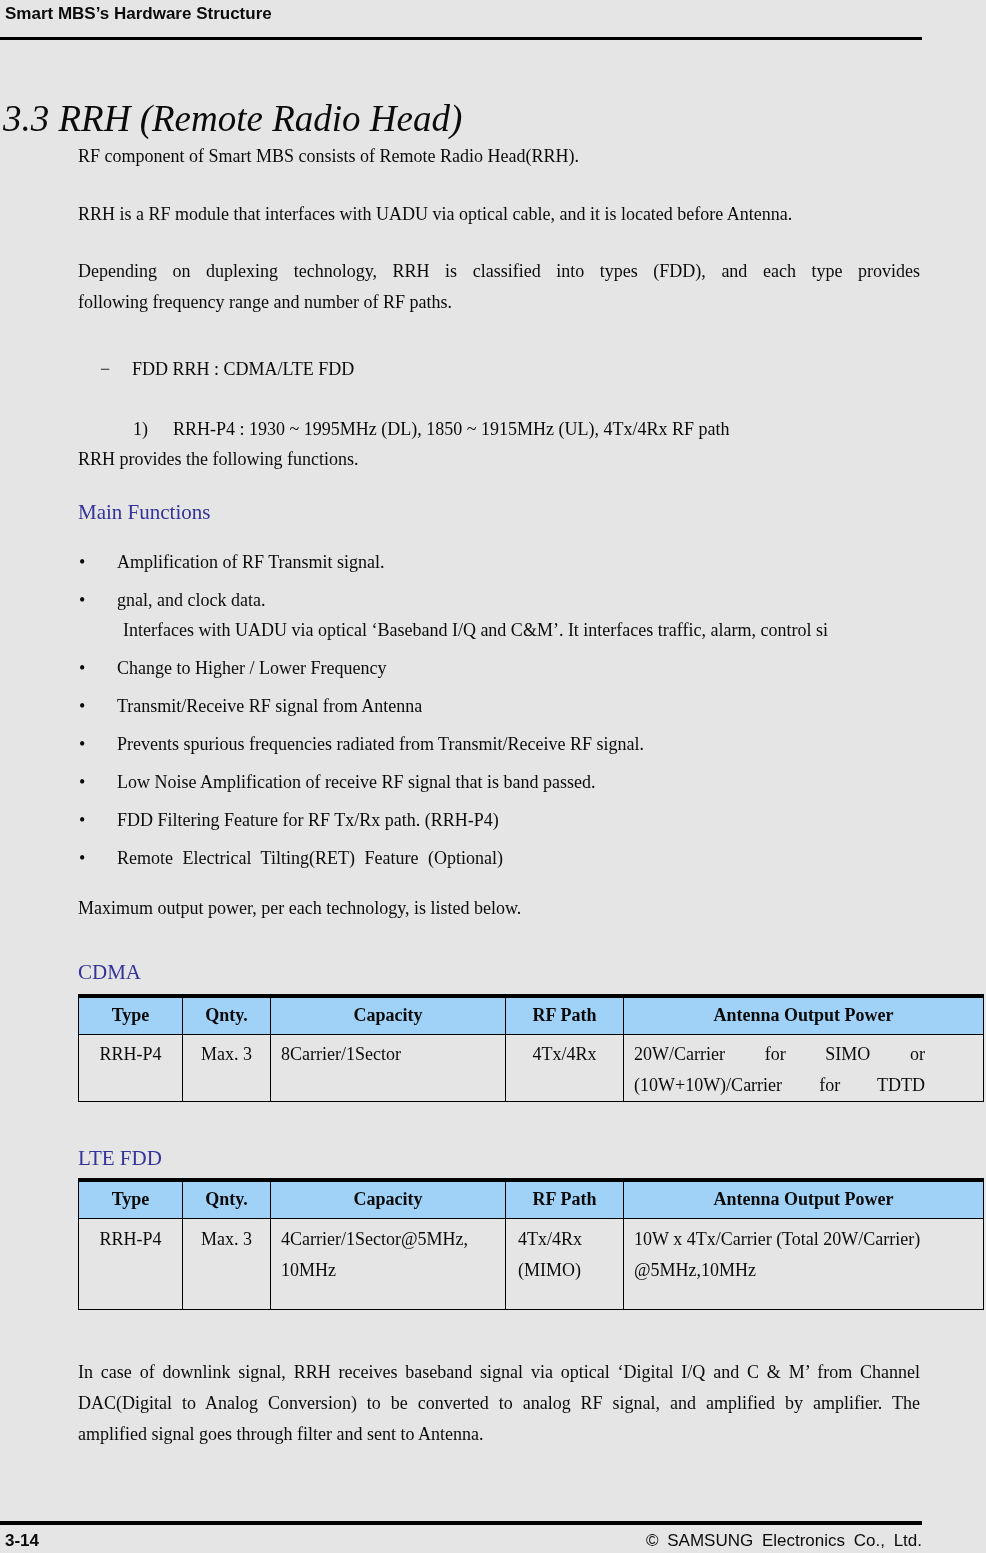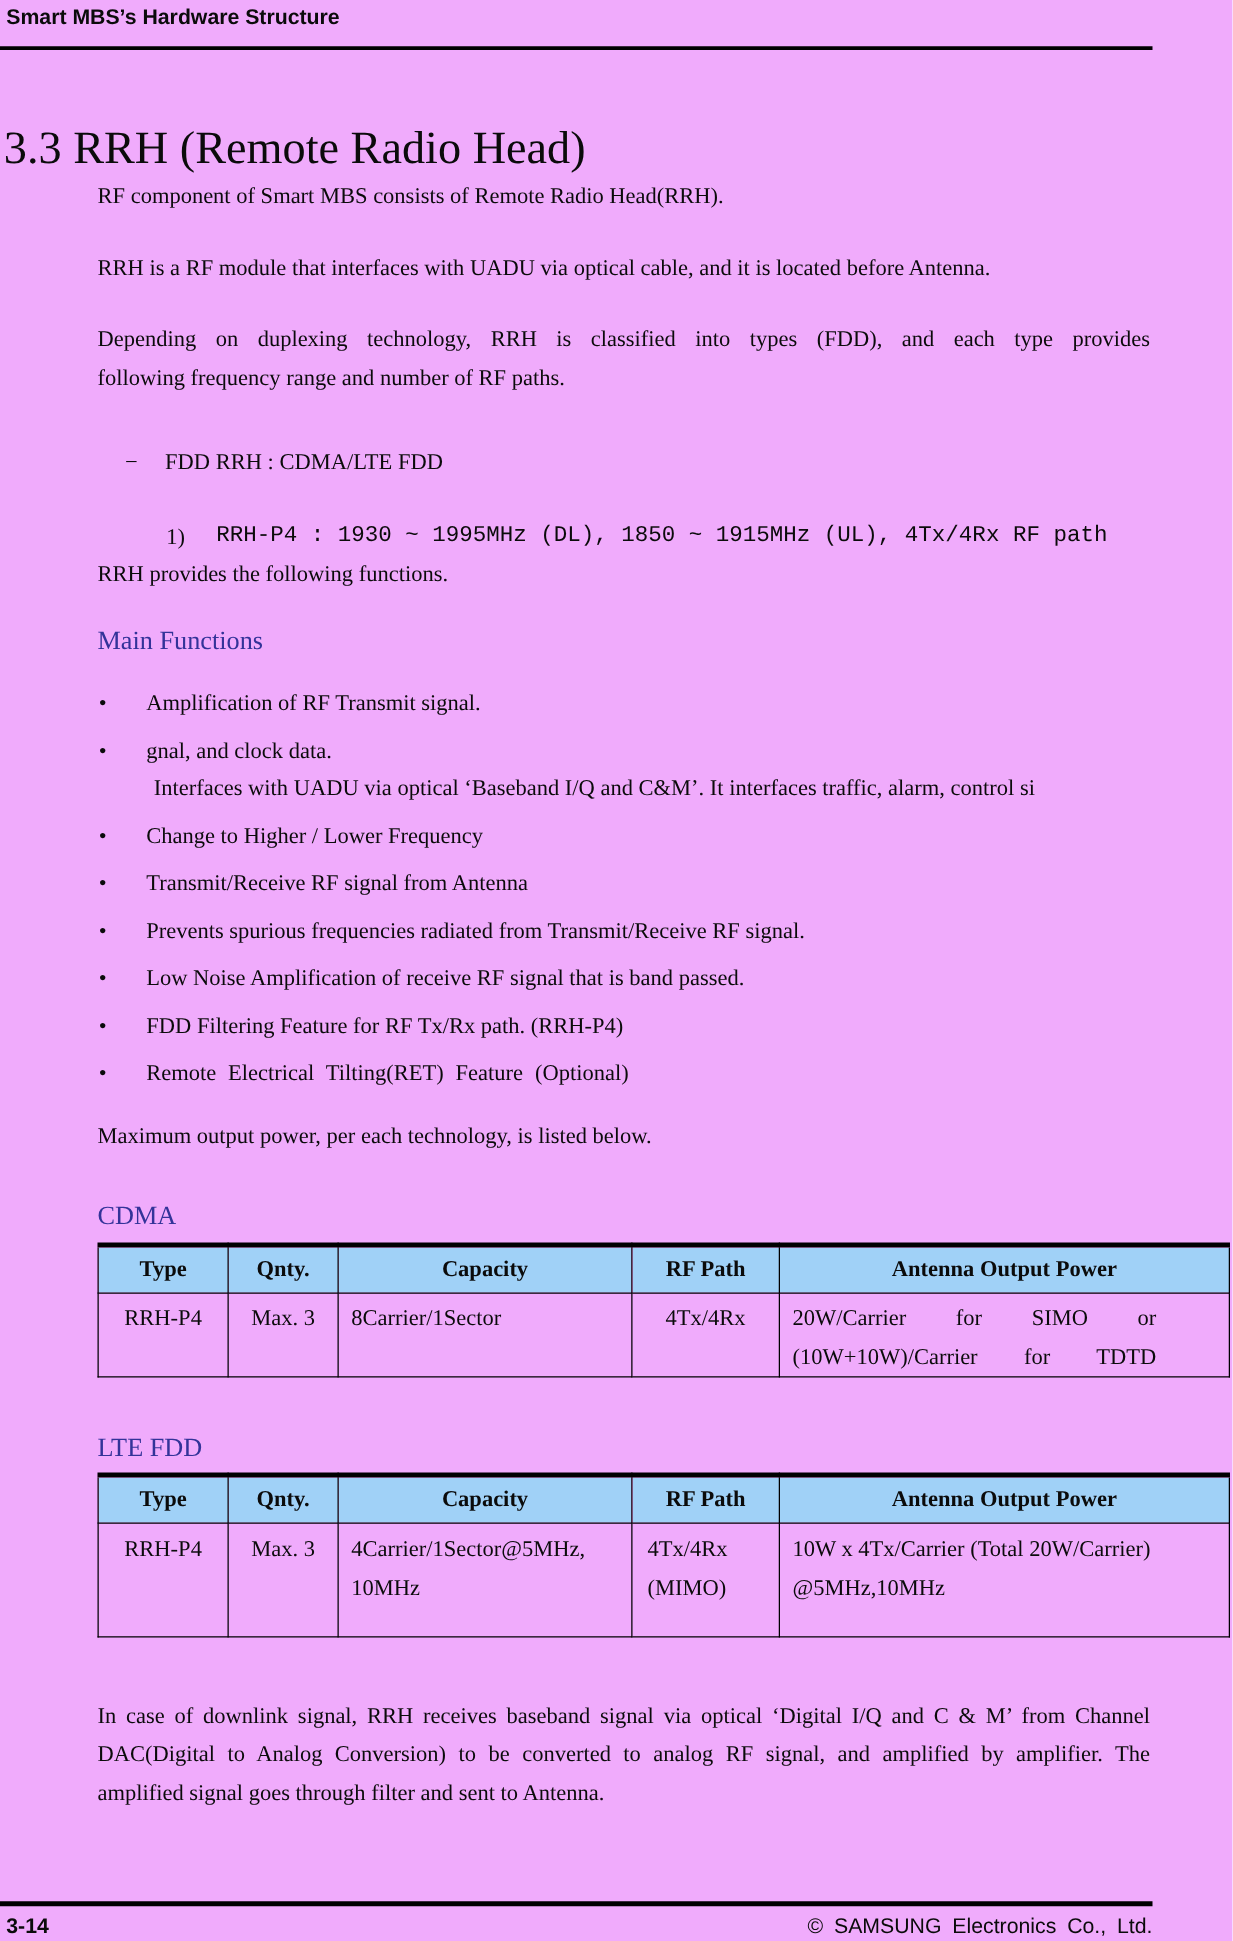--- a/index.html
+++ b/index.html
@@ -1,17 +1,17 @@
 <!DOCTYPE html>
 <html><head>
 <meta charset="utf-8">
 <style>
   html,body { margin:0; padding:0; background:#ffffff; }
   .page {
-    position:relative; width:986px; height:1553px; background:#f0abfc;
+    position:relative; width:986px; height:1553px; background:#e5e5e5;
     overflow:hidden; color:#0b0b0b;
     font-family:"Liberation Serif","DejaVu Serif",serif;
   }
   
   .running-header {
     position:absolute; left:5px; top:4px;
     font-family:"Liberation Sans","DejaVu Sans",sans-serif;
     font-weight:bold; font-size:17px; white-space:nowrap;
   }
   .header-rule { position:absolute; left:0; top:37px; width:922px; height:3px; background:#000; }
@@ -22,39 +22,39 @@
     font-weight:bold; font-size:17px;
   }
   .footer-right {
     position:absolute; left:0; top:1531px; width:922px; text-align:right;
     font-family:"Liberation Sans","DejaVu Sans",sans-serif;
     font-size:17px; word-spacing:4px; white-space:nowrap;
   }
   
   .page-title {
     position:absolute; left:3px; top:72px; font-size:37px; font-weight:normal;
-    white-space:nowrap; letter-spacing:0px;
+    white-space:nowrap; letter-spacing:0px;font-style:italic;
   }
   
   .block { position:absolute; left:78px; width:842px; font-size:18px; line-height:30px; }
   .pline { white-space:nowrap; }
   .p3 { top:256px; line-height:31px; }
   .p3 .pline:first-child { white-space:normal; text-align:justify; text-align-last:justify; }
   .p6 { top:1357px; line-height:31px; }
   .p6 .pline:not(:last-child) { white-space:normal; text-align:justify; text-align-last:justify; }
   .p1 { top:141px; } .p2 { top:199px; } .p4 { top:444px; } .p5 { top:893px; }
   
   .dash-item { top:354px; }
   .num-item  { top:384px; }
   .hang { position:relative; }
   .hang .marker { position:absolute; top:0; }
   .dash-item .marker { left:22px; }
   .dash-item .itext  { margin-left:54px; }
   .num-item .marker  { left:55px; }
-  .num-item .itext   { margin-left:95px;font-family:Liberation Mono, monospace; }
+  .num-item .itext   { margin-left:95px; }
   
   .sec-heading { position:absolute; left:78px; font-size:21px; white-space:nowrap; }
   .h-main { top:500px; } .h-cdma { top:960px; } .h-lte { top:1146px; }
   
   .bullet-list { position:absolute; left:78px; top:547px; width:842px; font-size:18px; }
   .bullet-item { position:relative; padding-left:39px; line-height:30px; margin-bottom:8px; }
   .bullet-marker { position:absolute; left:1px; top:0; }
   .bullet-text .pline + .pline { padding-left:6px; }
   .bullet-list .bullet-item:nth-child(8) .pline { word-spacing:5px; }
   

